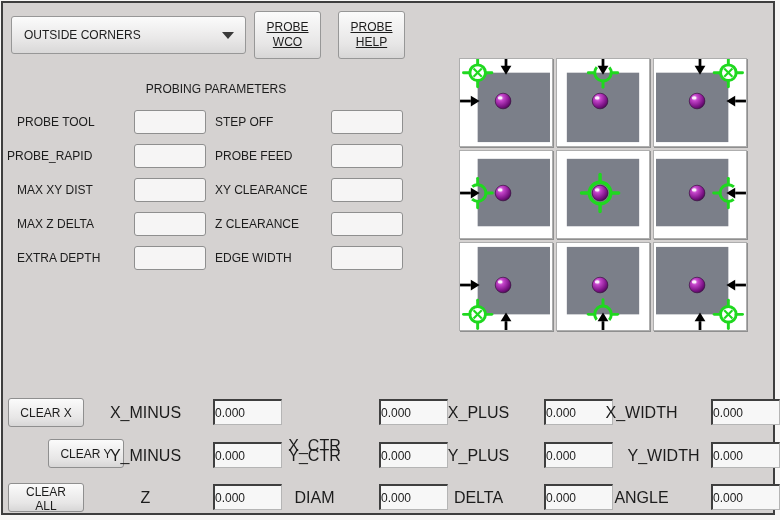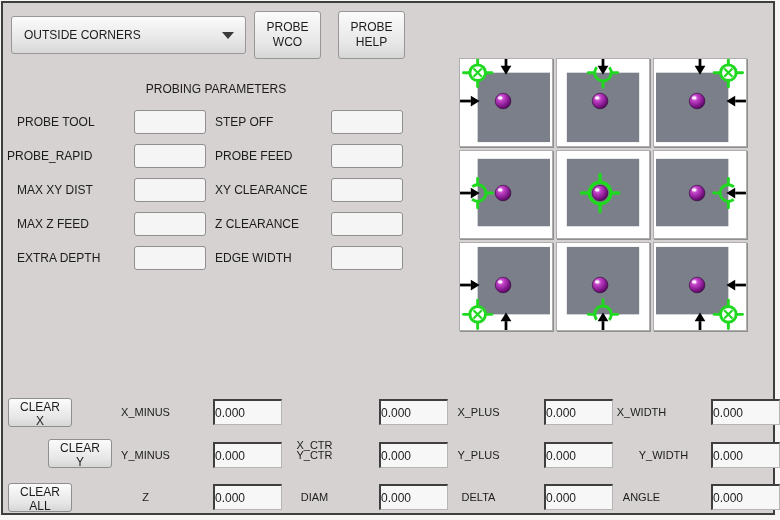--- a/index.html
+++ b/index.html
@@ -28,20 +28,21 @@
     border-left:6px solid transparent;border-right:6px solid transparent;
     border-top:7px solid #3a3a3a;
   }
   .btn{
     background:linear-gradient(#fbfbfb,#e7e6e6 70%,#d7d6d6);
     border:1px solid #979797;border-radius:3px;
     font-size:12px;color:#1c1c1c;text-align:center;
     display:flex;align-items:center;justify-content:center;
     line-height:1.25;white-space:pre-line;padding:8px;cursor:default;
     font-family:"Liberation Sans", sans-serif;
+    text-decoration:underline;
   }
   #btn-wco{left:251px;top:8px;width:67px;height:48px;}
   #btn-help{left:335px;top:8px;width:67px;height:48px;}
   
   .param-title{
     left:63px;top:79px;width:300px;text-align:center;
     font-size:12px;color:#1c1c1c;
   }
   .plabel{font-size:12px;color:#1c1c1c;line-height:26px;white-space:nowrap;}
   .pinput{
@@ -55,29 +56,29 @@
     left:456px;top:55px;width:288px;height:275px;
     display:grid;grid-template-columns:94px 94px 94px;grid-template-rows:89px 89px 89px;
     gap:3px;
   }
   .pcell{
     background:#ffffff;border:1px solid #aeaeae;
     box-shadow:1px 1px 0 #8f8f8f;box-sizing:border-box;
   }
   
   .clearbtn{
-    position:absolute;left:5px;width:64px;height:29px;
+    position:absolute;left:5px;width:76px;height:29px;
     background:linear-gradient(#fbfbfb,#e7e6e6 70%,#d7d6d6);
     border:1px solid #8f8f8f;border-radius:3px;
     font-size:12px;color:#1c1c1c;cursor:default;
     font-family:"Liberation Sans", sans-serif;
   }
   .rlabel{
     position:absolute;width:95px;text-align:center;
-    font-size:11px;color:#1c1c1c;line-height:29px;white-space:nowrap;
+    font-size:16px;color:#1c1c1c;line-height:29px;white-space:nowrap;
   }
   .rfield{
     position:absolute;width:66px;height:23px;
     background:#f7f7f7;color:#1c1c1c;font-size:12px;
     border-top:2px solid #3f3f3f;border-left:2px solid #3f3f3f;
     border-right:1px solid #b5b5b5;border-bottom:1px solid #b5b5b5;
     font-family:"Liberation Sans", sans-serif;padding:0;margin-left:21px;
   }
 </style>
 </head>
@@ -104,21 +105,21 @@
   <div class="abs plabel" style="left:4px;top:140px;">PROBE_RAPID</div>
   <input class="pinput" style="left: 131px; top: 141px;" value="">
   <div class="abs plabel" style="left:212px;top:140px;">PROBE FEED</div>
   <input class="pinput" style="left: 328px; top: 141px;" value="">
 
   <div class="abs plabel" style="left:14px;top:174px;">MAX XY DIST</div>
   <input class="pinput" style="left: 131px; top: 175px;" value="">
   <div class="abs plabel" style="left:212px;top:174px;">XY CLEARANCE</div>
   <input class="pinput" style="left: 328px; top: 175px;" value="">
 
-  <div class="abs plabel" style="left:14px;top:208px;">MAX Z FEED</div>
+  <div class="abs plabel" style="left:14px;top:208px;">MAX Z DELTA</div>
   <input class="pinput" style="left: 131px; top: 209px;" value="">
   <div class="abs plabel" style="left:212px;top:208px;">Z CLEARANCE</div>
   <input class="pinput" style="left: 328px; top: 209px;" value="">
 
   <div class="abs plabel" style="left:14px;top:242px;">EXTRA DEPTH</div>
   <input class="pinput" style="left: 131px; top: 243px;" value="">
   <div class="abs plabel" style="left:212px;top:242px;">EDGE WIDTH</div>
   <input class="pinput" style="left: 328px; top: 243px;" value="">
 
   <div class="abs" id="probe-grid">

